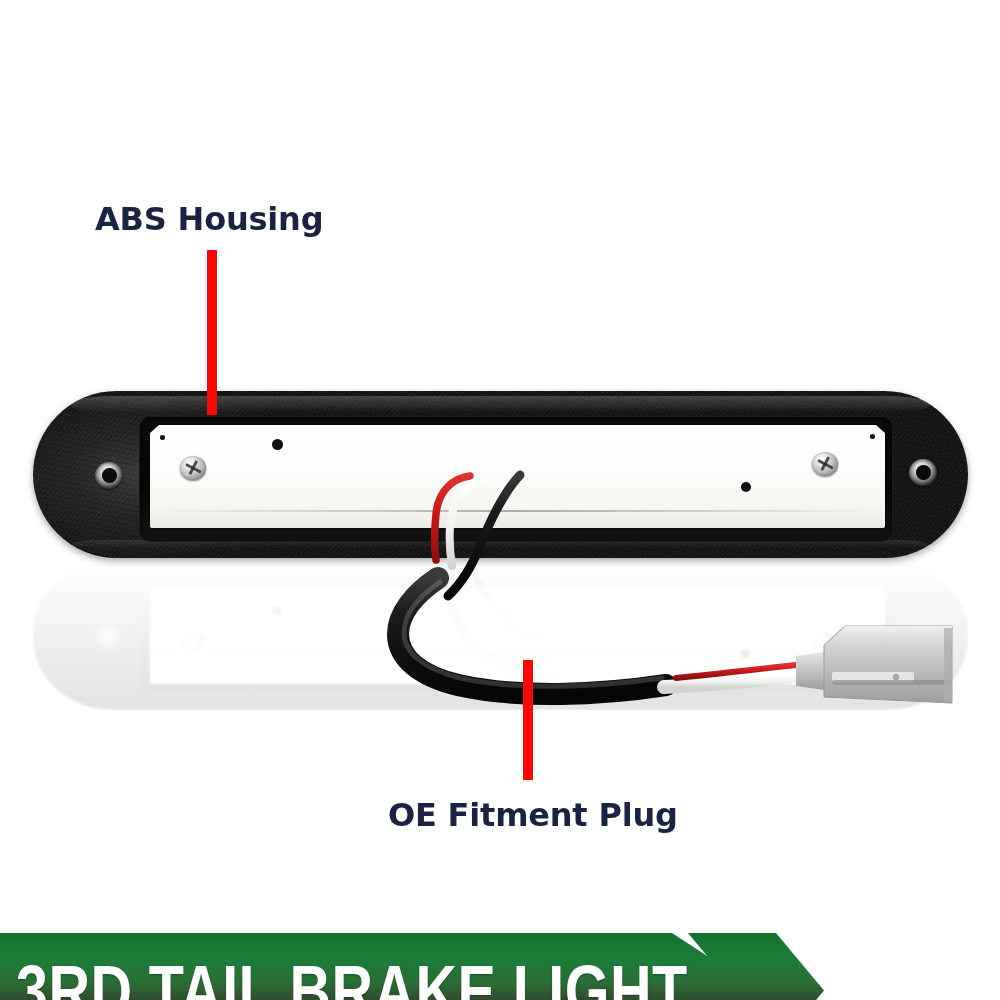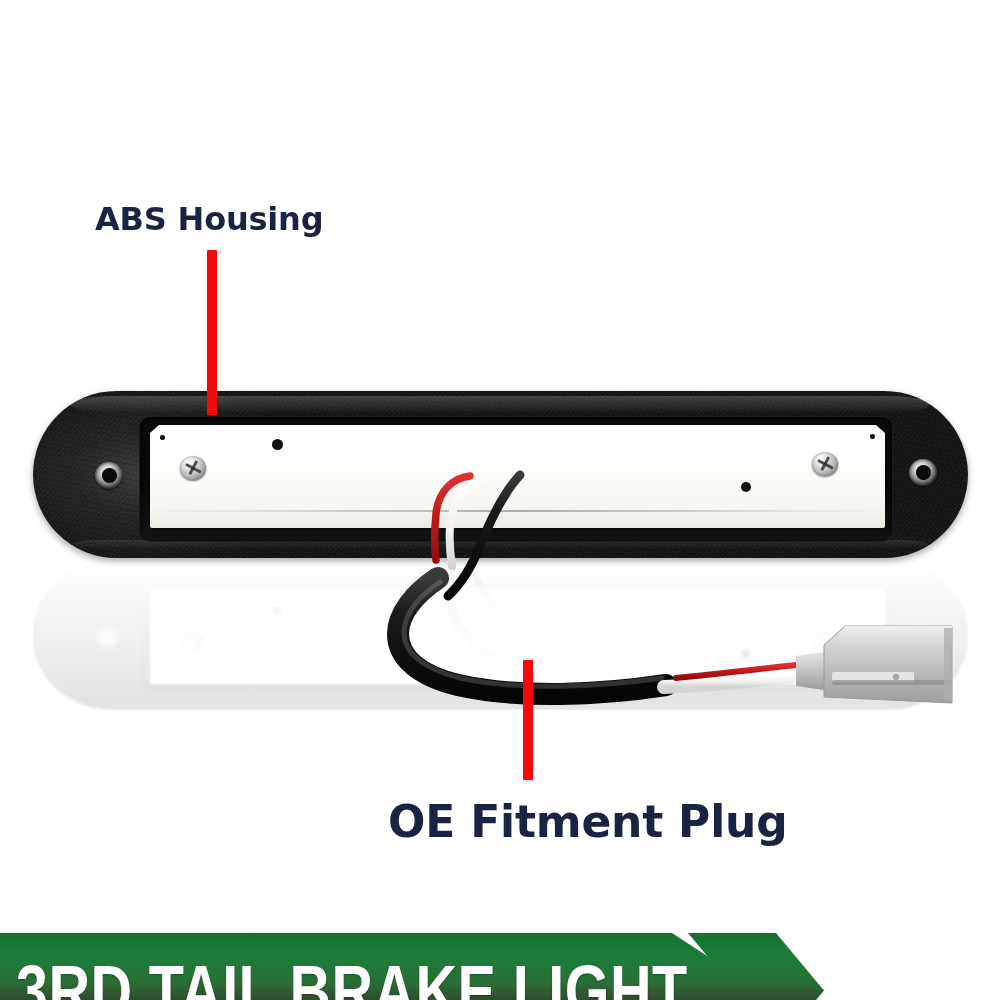--- a/index.html
+++ b/index.html
@@ -15,21 +15,21 @@
   
   .callout-label {
     position:absolute;
     color:#1b2342;
     font-weight:bold;
     letter-spacing:-0.2px;
     white-space:nowrap;
     font-family:"DejaVu Sans", sans-serif;
   }
   #label-abs   { left:95px;  top:152px; font-size:32px; }
-  #label-plug  { left:388px; top:748px; font-size:44px; }
+  #label-plug  { left:388px; top:748px; font-size:32px; }
 
   .pointer-line {
     position:absolute;
     background:#f50a0a;
     border-radius:1px;
   }
   #pointer-abs  { left:207px; top:202px; width:10px; height:165px; }
   #pointer-plug { left:523px; top:612px; width:10px; height:120px; }
 
   

